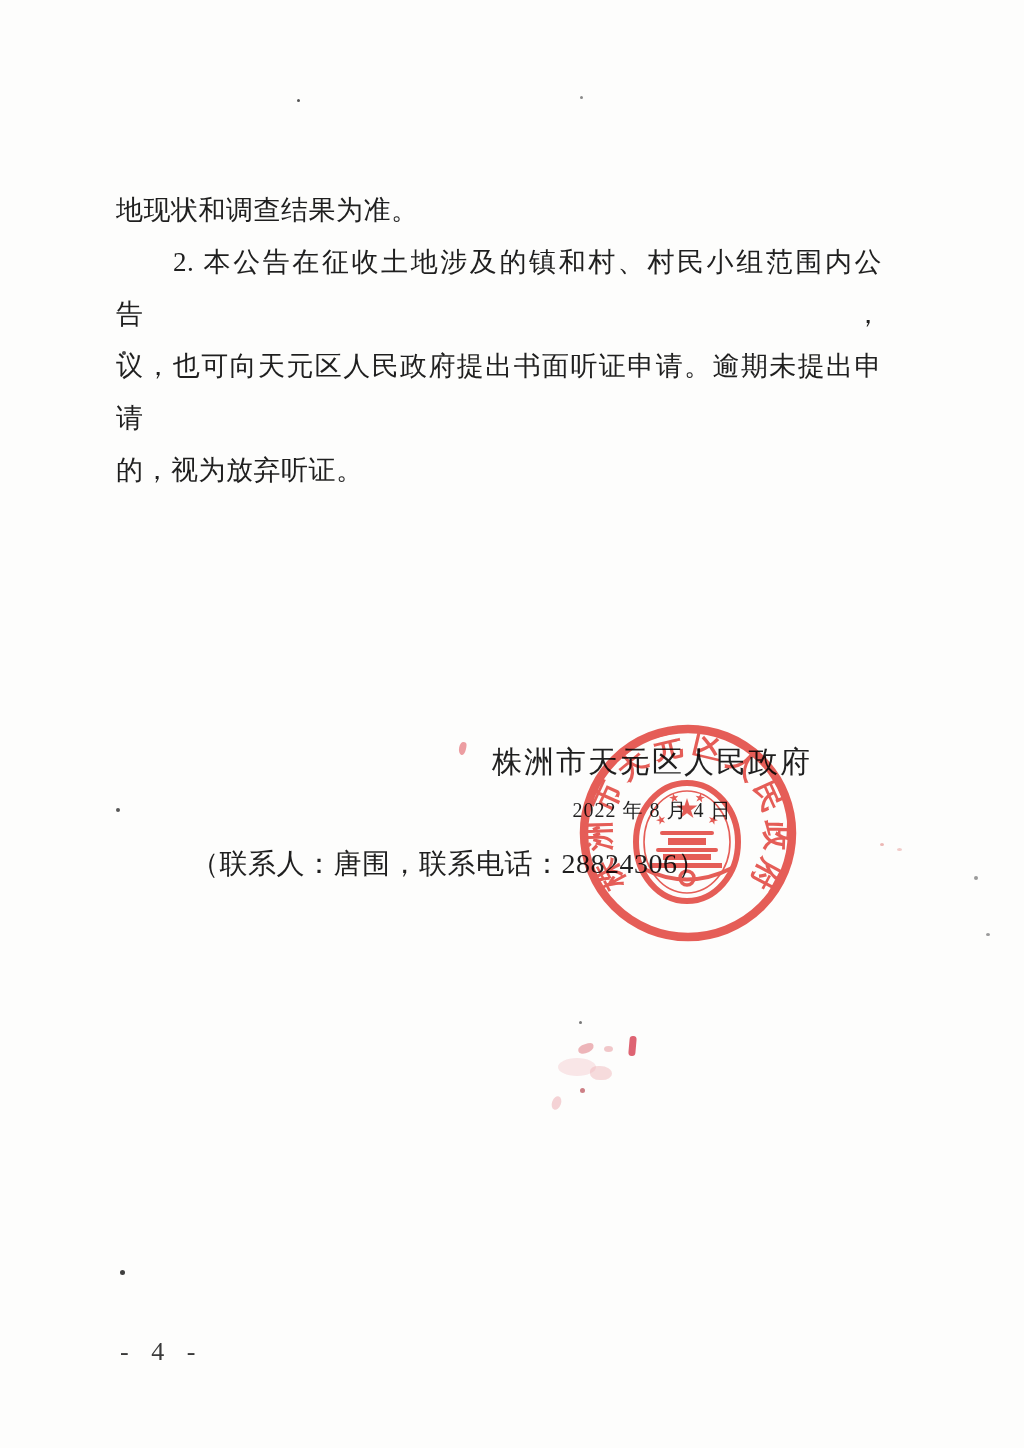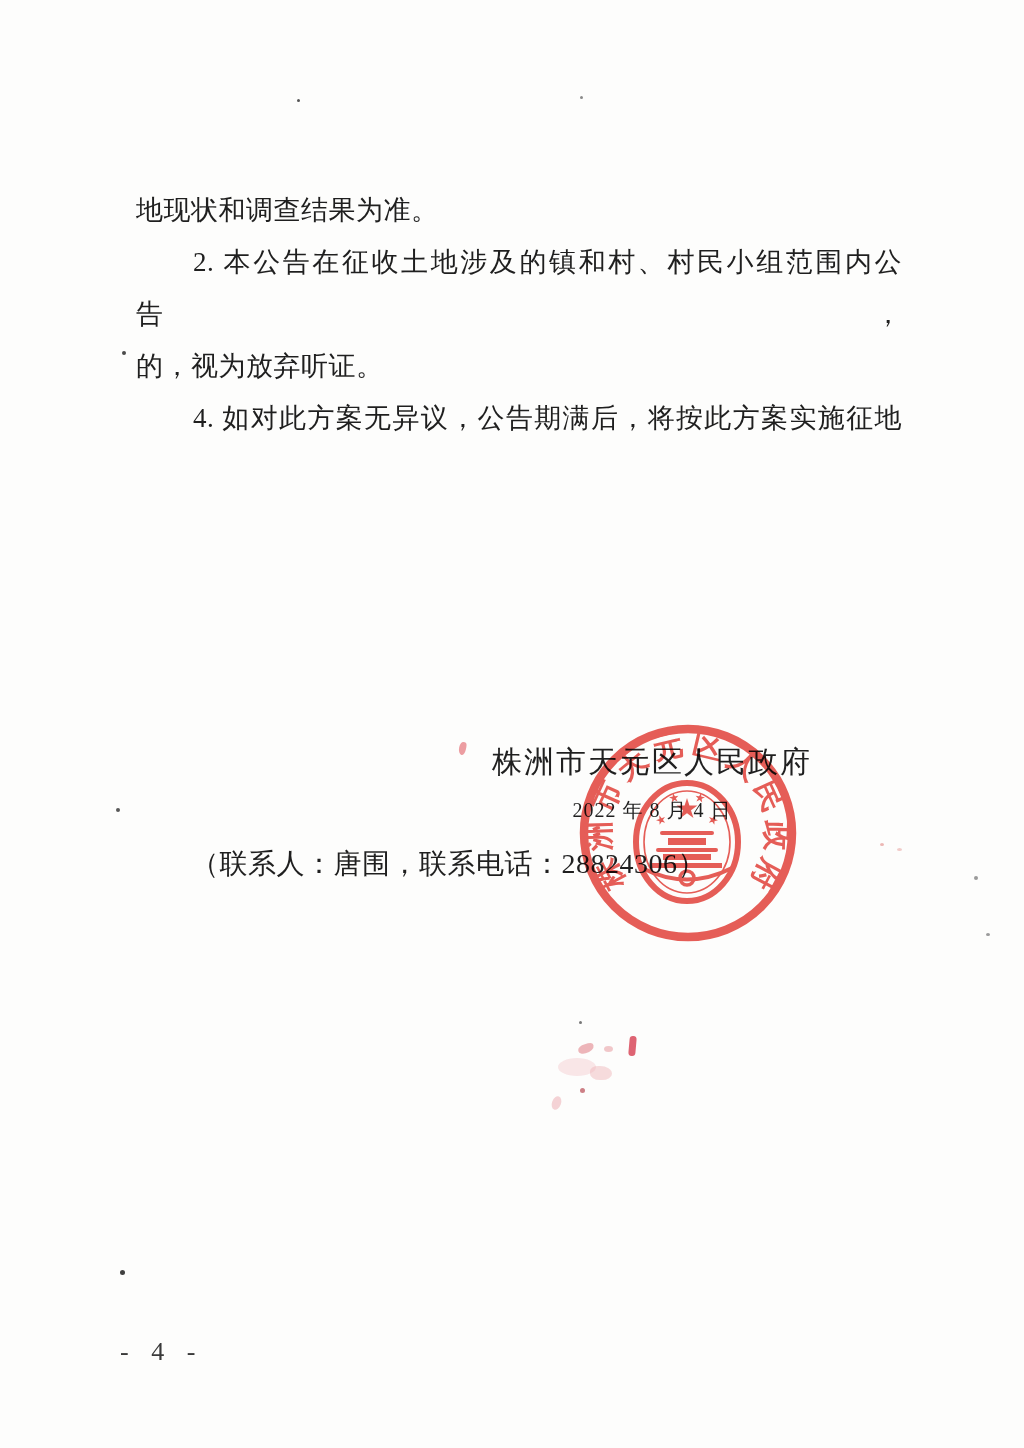--- a/index.html
+++ b/index.html
@@ -2,21 +2,21 @@
 <html><head>
 <meta charset="utf-8">
 <style>
   html,body { margin:0; padding:0; background:#ffffff; }
   .page {
     position:relative; width:1024px; height:1448px; background:#fdfdfc;
     font-family:"Liberation Serif","DejaVu Serif",serif; color:#1f1f1f;
     overflow:hidden;
   }
   .body-text {
-    position:absolute; left:136px; top:184px; width:766px;
+    position:absolute; left:116px; top:184px; width:766px;
     font-size:27px; line-height:52px; letter-spacing:0.5px;
   }
   .bline { white-space:nowrap; }
   .bline.ind { text-indent:57px; }
   .bline.str { white-space:normal; text-align:justify; text-align-last:justify; }
   .sig-issuer {
     position:absolute; left:450px; top:742px; width:404px; text-align:center;
     font-size:30px; letter-spacing:2px; z-index:1;
   }
   .sig-date {
@@ -38,22 +38,22 @@
   .smudge { position:absolute; z-index:0; }
 </style>
 </head>
 <body>
 
 <div class="page">
 
   <div class="body-text">
       <div class="bline">地现状和调查结果为准。</div>
       <div class="bline ind str">2. 本公告在征收土地涉及的镇和村、村民小组范围内公告，</div>
+      <div class="bline str">议，也可向天元区人民政府提出书面听证申请。逾期未提出申请</div>
       <div class="bline">的，视为放弃听证。</div>
-      <div class="bline ind str">4. 如对此方案无异议，公告期满后，将按此方案实施征地</div>
     </div>
 
   <div class="sig-issuer">株洲市天元区人民政府</div>
   <div class="sig-date">2022 年 8 月 4 日</div>
   <div class="contact-line">（联系人：唐围，联系电话：28824306）</div>
 
   <svg class="seal" width="226" height="226" viewBox="-113 -113 226 226">
     <defs>
       <path id="starp" d="M0,-1 L0.5878,0.809 L-0.9511,-0.309 L0.9511,-0.309 L-0.5878,0.809 Z"></path>
     </defs>

